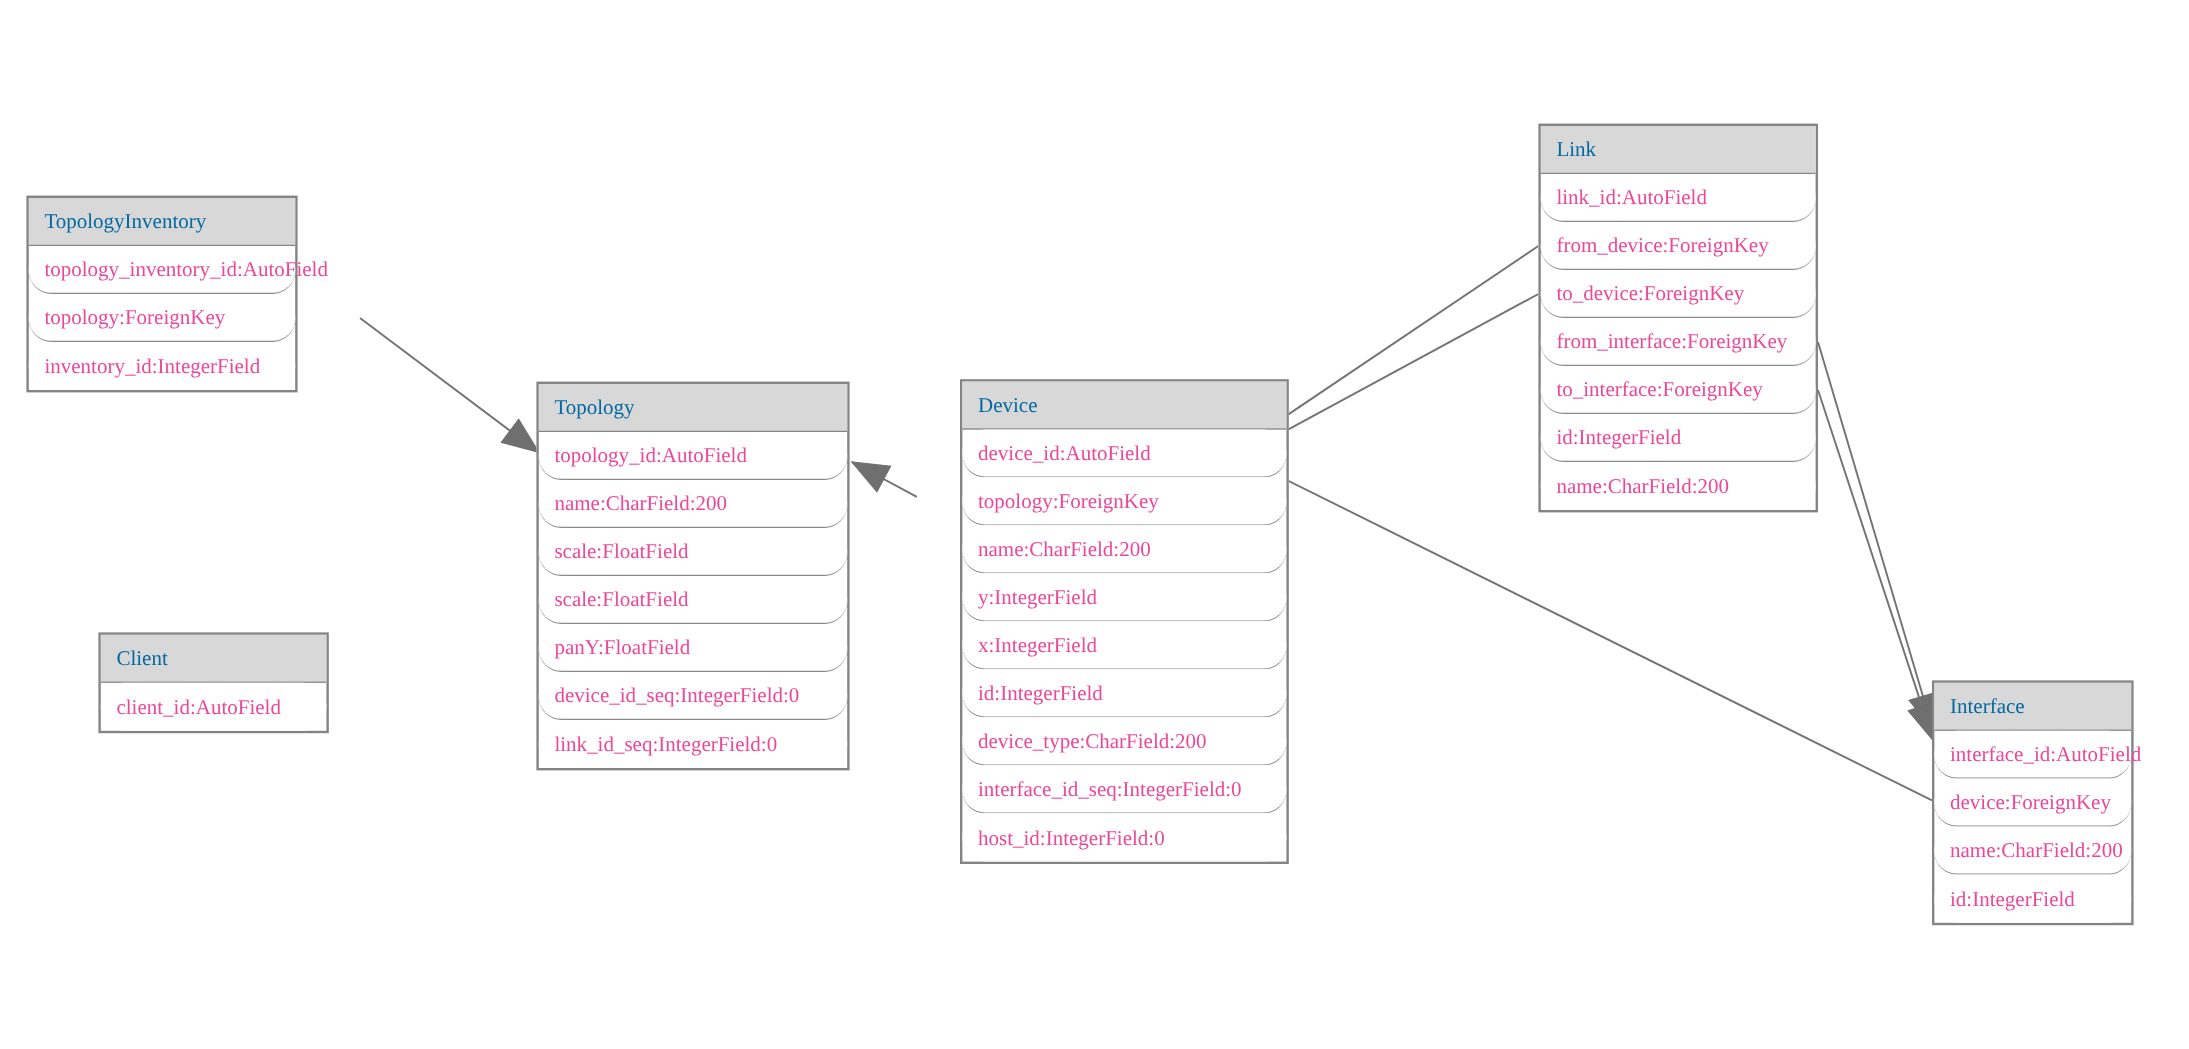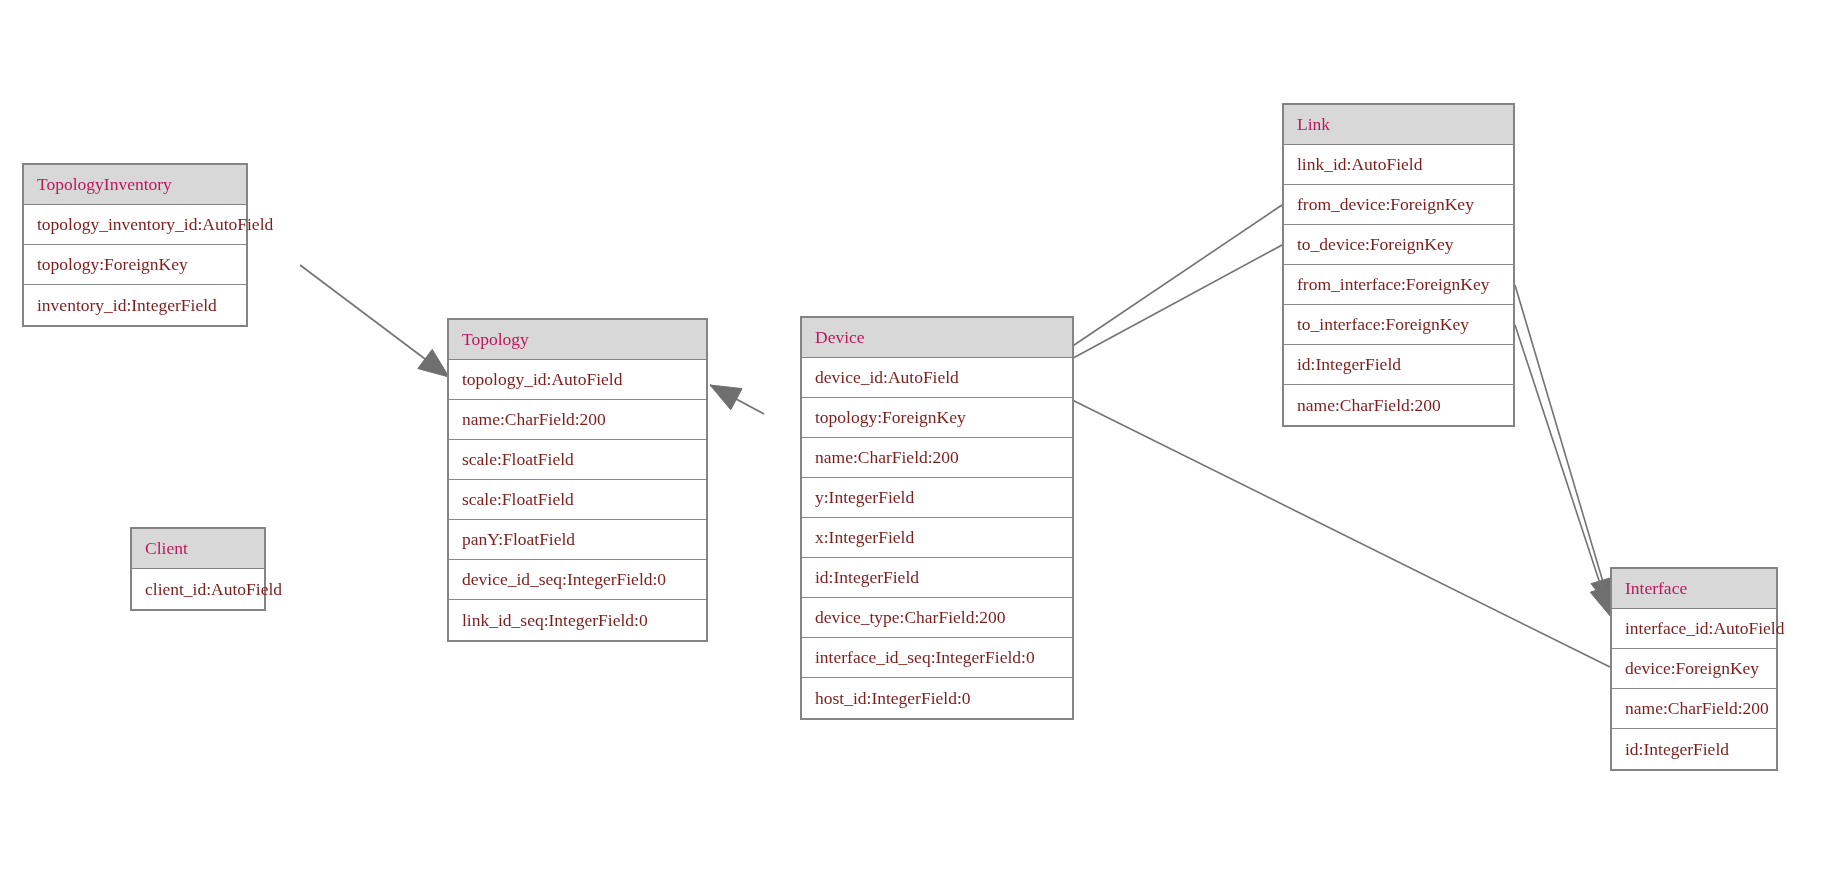--- a/index.html
+++ b/index.html
@@ -29,34 +29,35 @@
     box-sizing: border-box;
   }
   .table-header {
     background: #d8d8d8;
     border-bottom: 1px solid #848484;
     height: 40px;
     display: flex;
     align-items: center;
     padding-left: 13px;
     font-size: 17.5px;
-    color: #be185d;
+    color: #0369a1;
     box-sizing: border-box;
   }
   .table-row {
     background: #ffffff;
     border-bottom: 1px solid #8a8a8a;
     height: 40px;
     display: flex;
     align-items: center;
     padding-left: 13px;
     font-size: 17.5px;
-    color: #7f1d1d;
+    color: #ec4899;
     box-sizing: border-box;
     white-space: nowrap;
+    border-radius: 19px;
   }
   .table-row:last-child {
     border-bottom: none;
   }
   line.rel {
     stroke: #737373;
     stroke-width: 1.6;
   }
   polygon.arrow {
     fill: #6f6f6f;
@@ -107,21 +108,21 @@
       <div class="model-table" style="left: 447px; top: 318px; width: 261px;">
         <div class="table-header">Topology</div>
         <div class="table-row">topology_id:AutoField</div>
         <div class="table-row">name:CharField:200</div>
         <div class="table-row">scale:FloatField</div>
         <div class="table-row">scale:FloatField</div>
         <div class="table-row">panY:FloatField</div>
         <div class="table-row">device_id_seq:IntegerField:0</div>
         <div class="table-row">link_id_seq:IntegerField:0</div>
       </div>
-      <div class="model-table" style="left: 82px; top: 527px; width: 136px; margin-left: 48px;">
+      <div class="model-table" style="left: 82px; top: 527px; width: 192px;">
         <div class="table-header">Client</div>
         <div class="table-row">client_id:AutoField</div>
       </div>
       <div class="model-table" style="left: 800px; top: 316px; width: 274px;">
         <div class="table-header">Device</div>
         <div class="table-row">device_id:AutoField</div>
         <div class="table-row">topology:ForeignKey</div>
         <div class="table-row">name:CharField:200</div>
         <div class="table-row">y:IntegerField</div>
         <div class="table-row">x:IntegerField</div>

